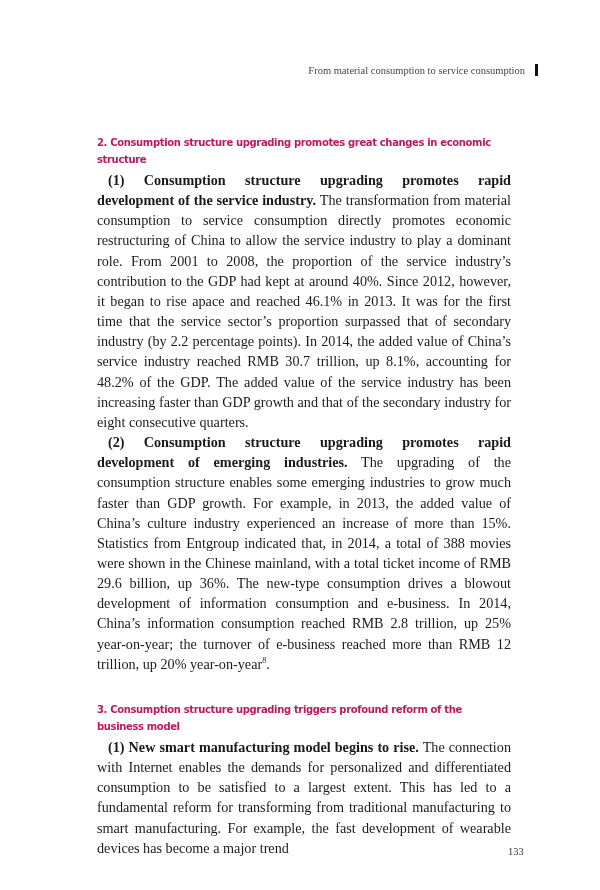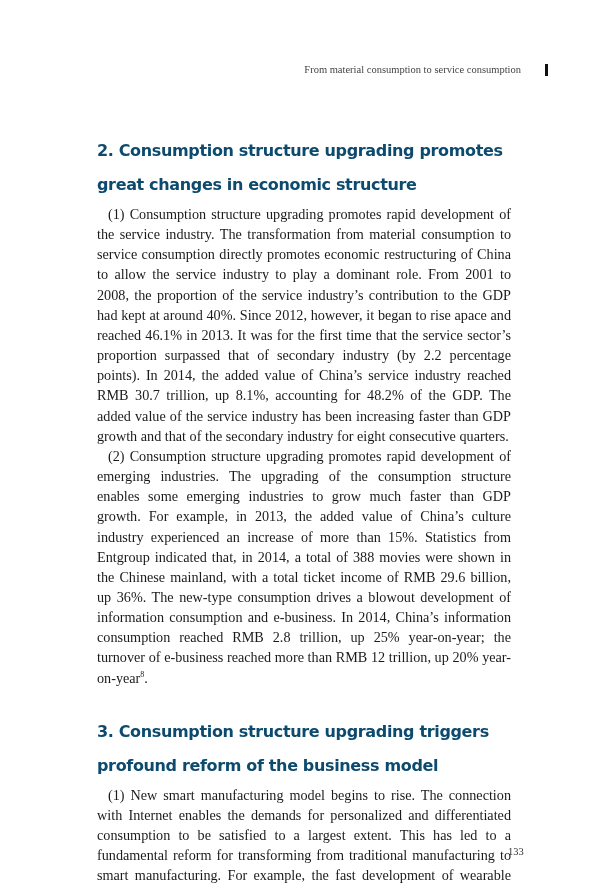--- a/index.html
+++ b/index.html
@@ -1,37 +1,37 @@
 <!DOCTYPE html>
 <html><head>
   <meta charset="utf-8">
   <style>
     html, body { margin: 0; padding: 0; }
     body {
       width: 600px; height: 890px; background: #ffffff; position: relative; overflow: hidden;
       color: #1a1a1a;
     }
     .running-head {
-      position: absolute; top: 64px; right: 52px;
+      position: absolute; top: 64px; right: 62px;
       font-family: "Liberation Serif", serif; font-size: 10.5px; color: #444;
-      display: flex; align-items: flex-start; gap: 24px;
+      display: flex; align-items: center; gap: 10px;
     }
     .running-head .bar { width: 3px; height: 12px; background: #111; display: inline-block; }
     .content {
       position: absolute; left: 97px; top: 134px; width: 414px;
     }
     .section-heading {
-      font-family: "DejaVu Sans", sans-serif; font-weight: bold; font-size: 16px;
-      line-height: 34px; margin: 0 0 2px 0; letter-spacing: -0.35px; color: #0c4a6e;
+      font-family: "DejaVu Sans", sans-serif; font-weight: bold; font-size: 10px;
+      line-height: 17px; margin: 0 0 2px 0; letter-spacing: -0.35px; color: #be185d;
     }
     .para {
       font-family: "Liberation Serif", serif; font-size: 14.2px; line-height: 20.15px;
       text-align: justify; margin: 0; text-indent: 11px; color: #1a1a1a;
     }
-    .para b { font-weight: normal; }
+    .para b { font-weight: bold; }
     .spacer { height: 27px; }
     sup { font-size: 8px; vertical-align: super; line-height: 0; }
     .page-number {
       position: absolute; top: 846px; left: 508px;
       font-family: Liberation Serif, serif; font-size: 10.5px; color: #333;
     }
   </style>
 </head>
 <body>
 

